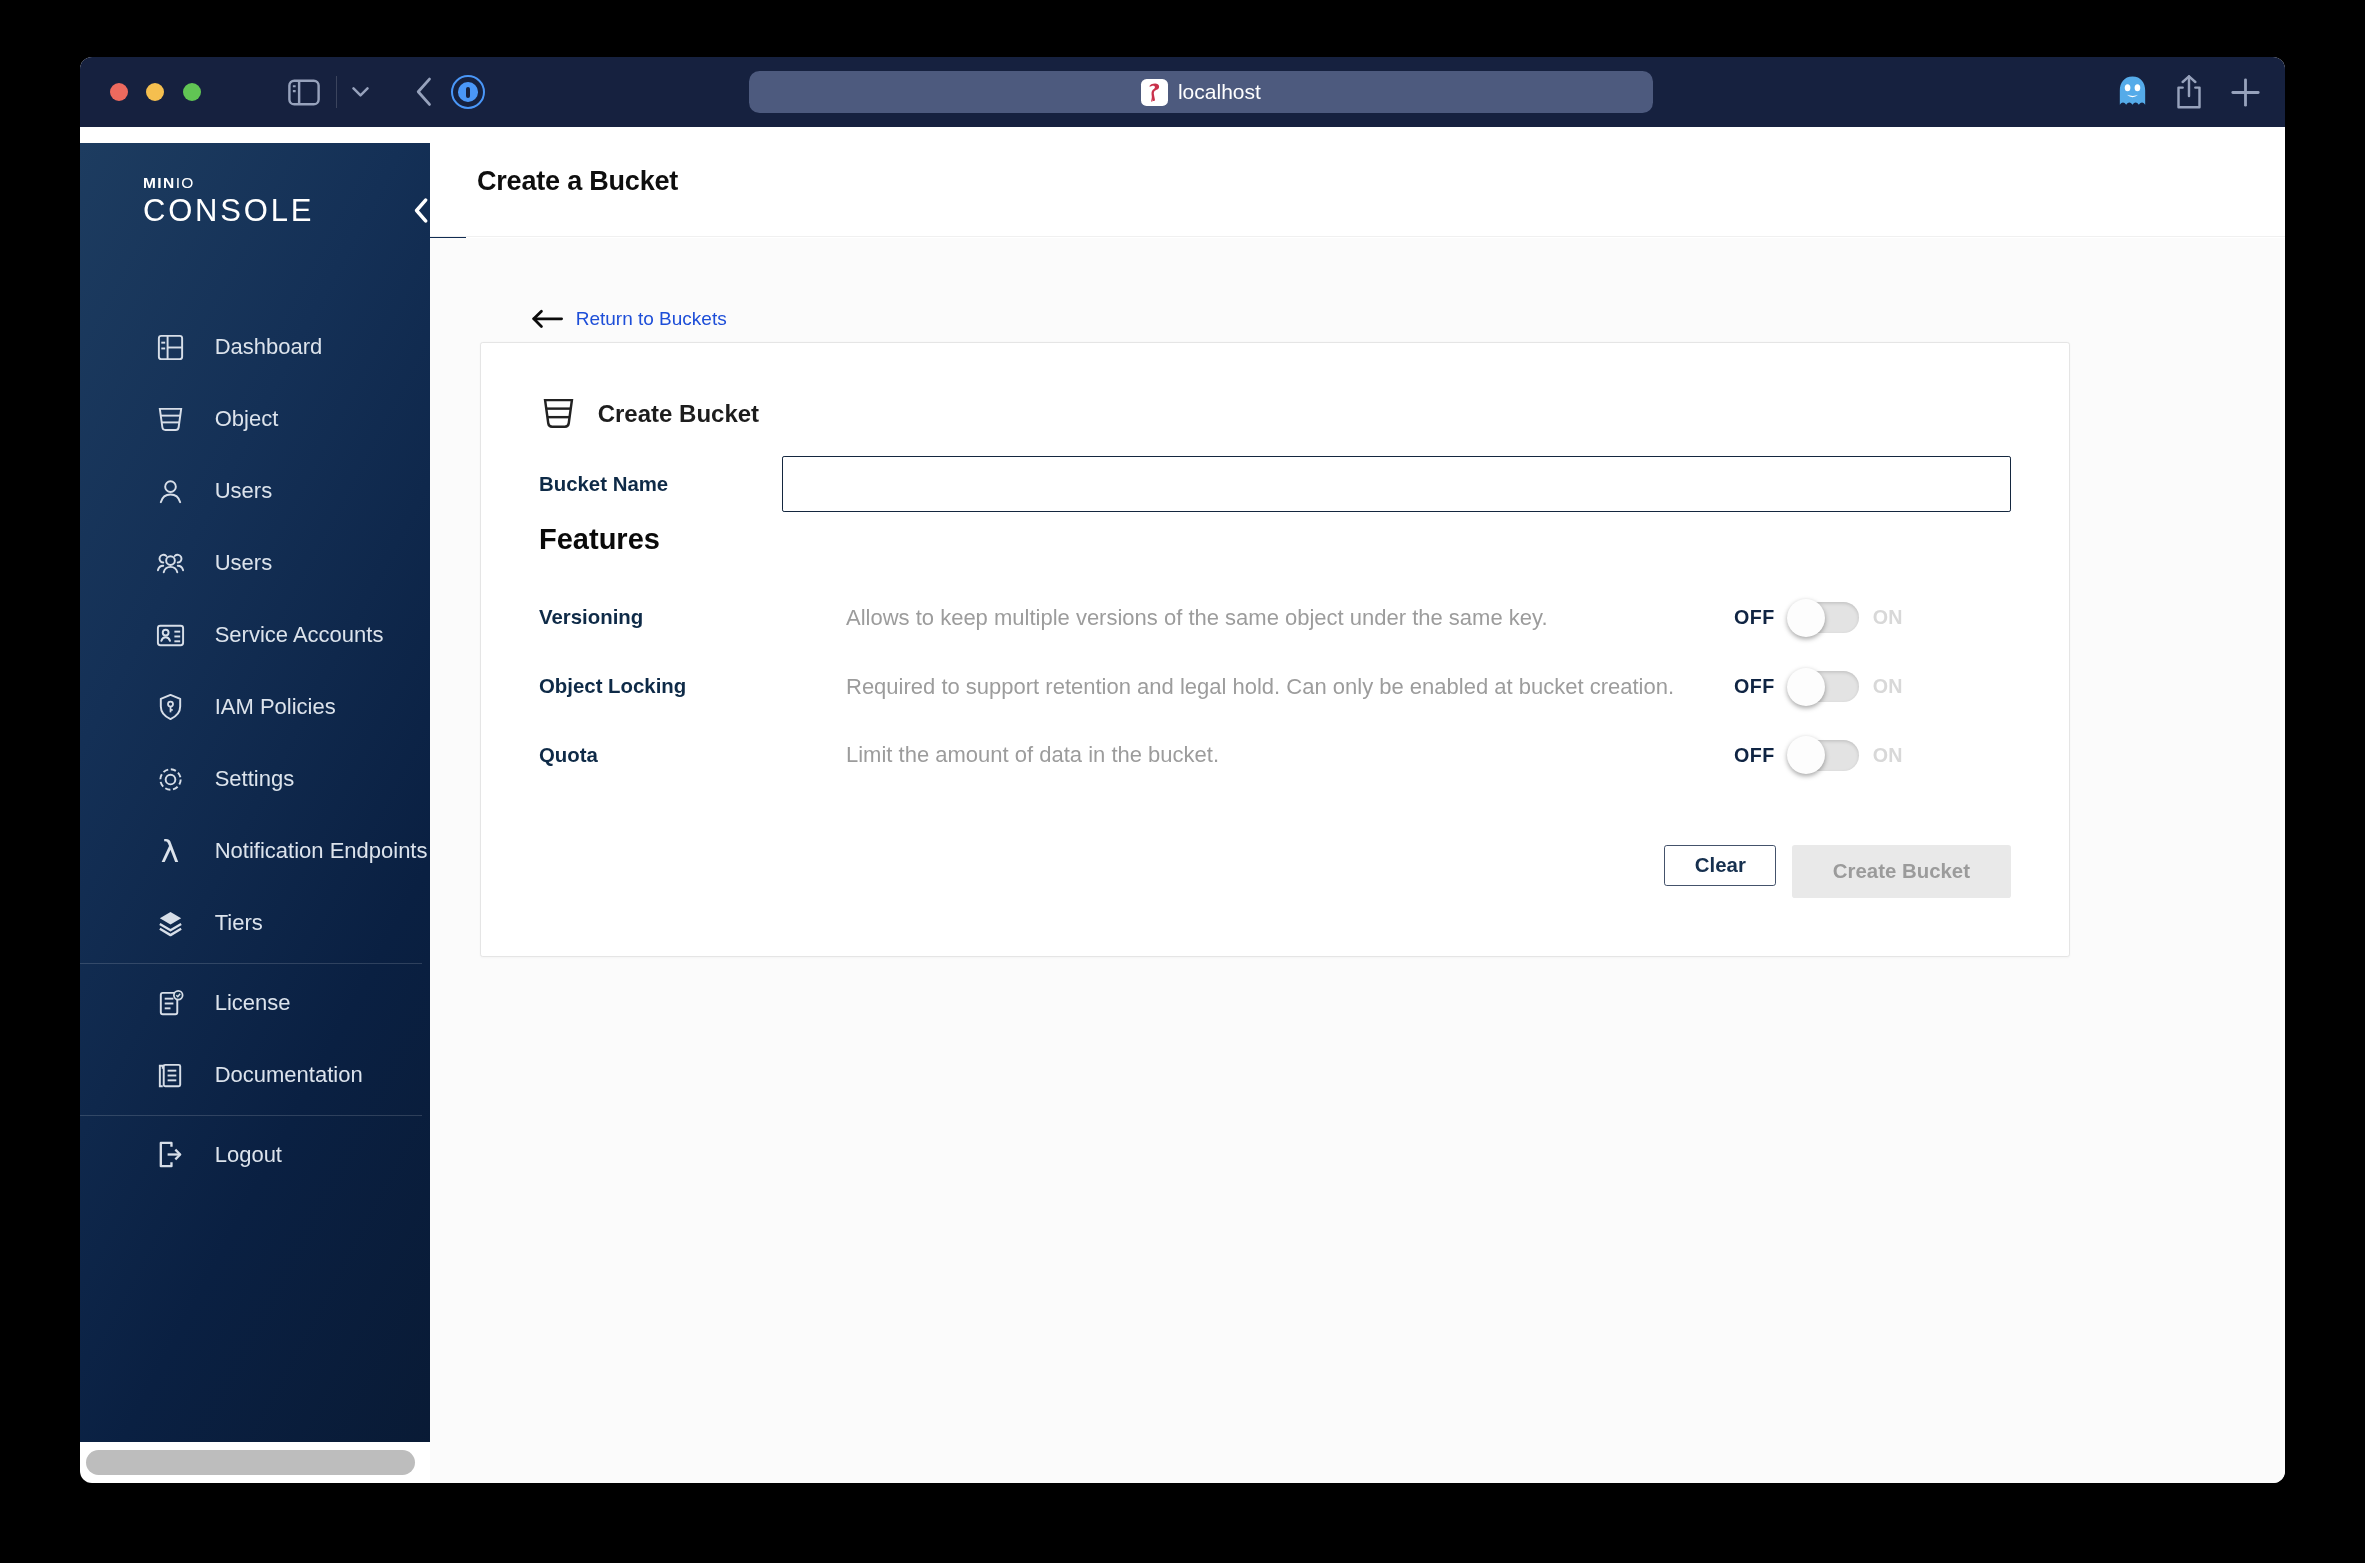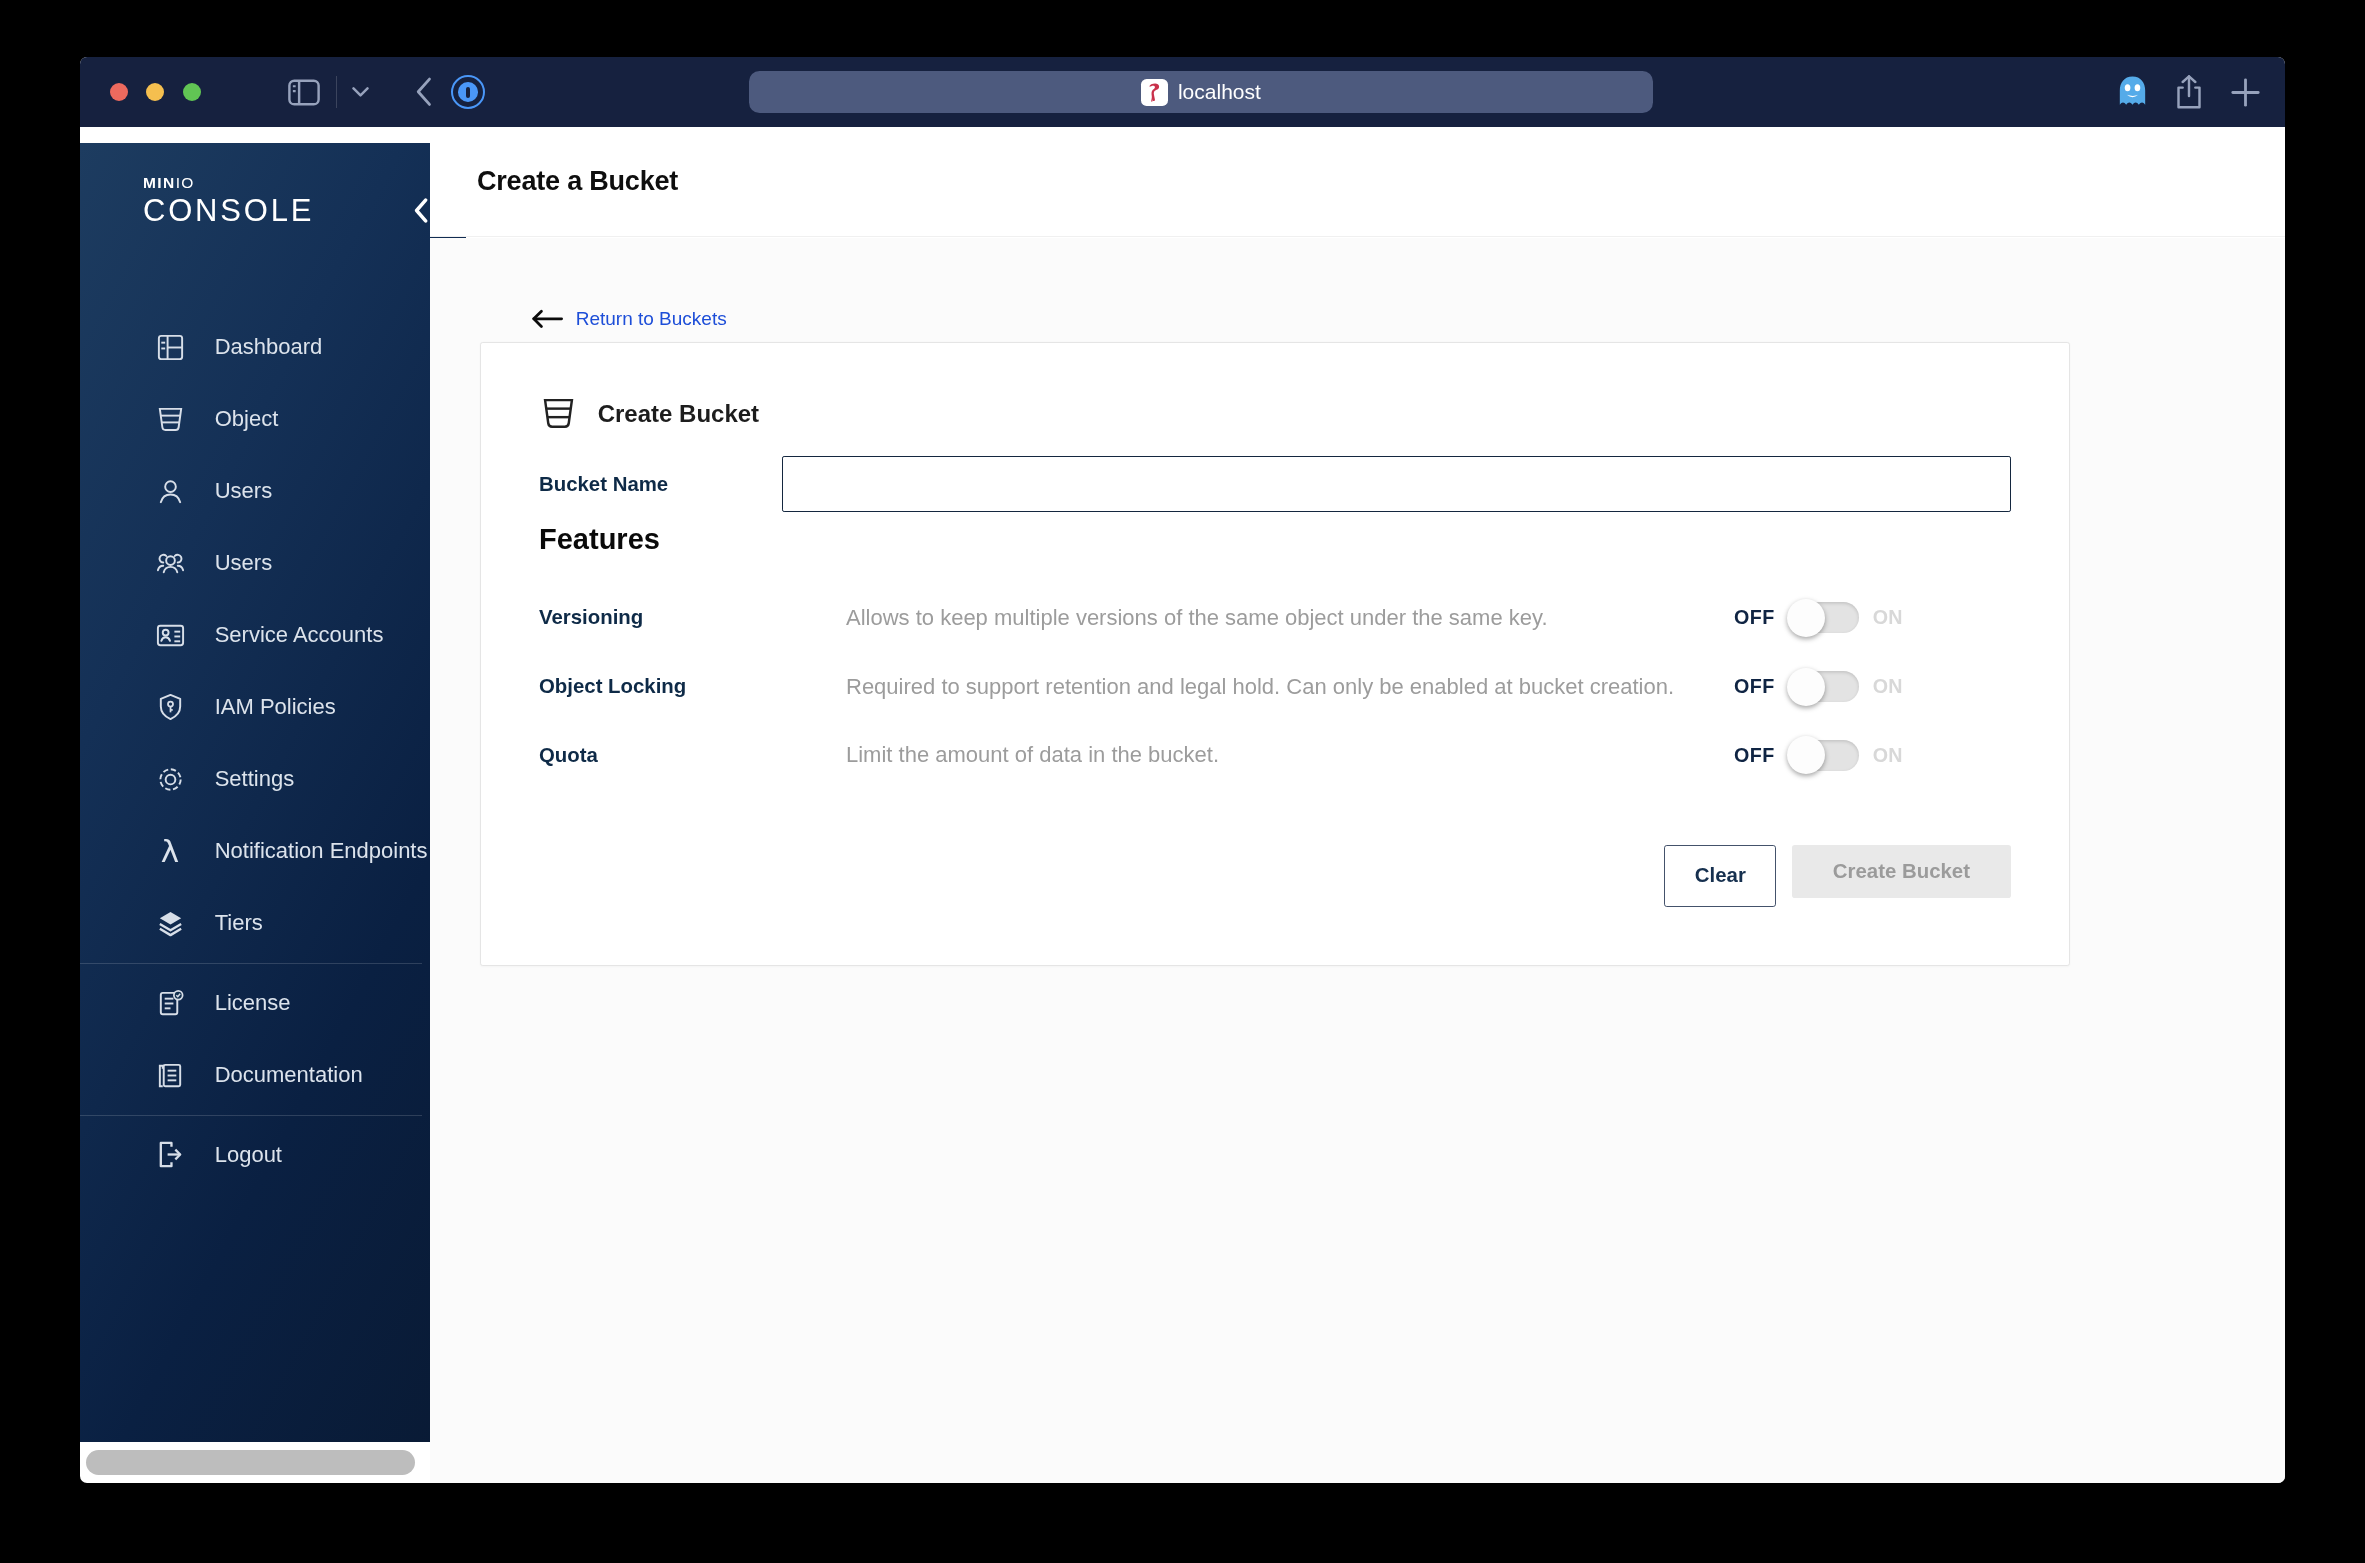--- a/index.html
+++ b/index.html
@@ -1,17 +1,17 @@
 <!DOCTYPE html>
 <html style="font-size:11.3px"><head>
 <meta charset="utf-8">
 <style>
   * { margin:0; padding:0; box-sizing:border-box; }
   html,body { width:2366px; height:1564px; background:#000; font-family:"Liberation Sans", sans-serif; }
-  .window { position:absolute; left:80px; top:57px; width:2205px; height:1426px; background:#fff; border-radius:7px; overflow:hidden; }
+  .window { position:absolute; left:80px; top:57px; width:2205px; height:1426px; background:#fff; border-radius:12px; overflow:hidden; }
 
   
   .titlebar { position:absolute; top:0; left:0; right:0; height:70px; background:#16213F; }
   .traffic { position:absolute; left:29.5px; top:26px; display:flex; gap:18.3px; }
   .traffic span { width:18.3px; height:18.3px; border-radius:50%; display:block; }
   .tb-tools { position:absolute; left:208px; top:0; height:70px; display:flex; align-items:center; gap:15.5px; }
   .tb-sep { width:1.4px; height:32px; background:rgba(255,255,255,0.16); }
   .onepass { position:absolute; left:371px; top:18.3px; width:34px; height:34px; border:2.8px solid #4A97F8; border-radius:50%; display:flex; align-items:center; justify-content:center; }
   .onepass .inner { width:19.7px; height:19.7px; border-radius:50%; background:#4A97F8; display:flex; align-items:center; justify-content:center; }
   .onepass .slot { width:4.9px; height:11.3px; background:#16213F; border-radius:2.8px; }
@@ -54,21 +54,21 @@
   .feature-row { display:flex; align-items:center; min-height:49px; margin-top:19.7px; }
   .feature-row.first { margin-top:37px; }
   .feature-label { flex:0 0 307px; font-size:20.4px; font-weight:700; color:#0E2A47; }
   .feature-desc { flex:1; font-size:22px; color:#9c9c9c; }
   .toggle-group { display:flex; align-items:center; margin-left:auto; margin-right:108px; }
   .t-off { font-size:19.7px; font-weight:800; color:#0F2443; letter-spacing:0.4px; }
   .t-on { font-size:19.7px; font-weight:700; color:#d8d8d8; letter-spacing:0.4px; }
   .track { position:relative; width:70px; height:31px; border-radius:15.5px; background:#e3e3e3; box-shadow:inset 0 1.4px 3.5px rgba(0,0,0,0.15); margin:0 14px; cursor:pointer; }
   .knob { position:absolute; left:-2.1px; top:-3.5px; width:38px; height:38px; border-radius:50%; background:#fdfdfd; box-shadow:0 2.1px 4.9px rgba(0,0,0,0.35); }
   .actions { display:flex; justify-content:flex-end; gap:15.5px; margin-top:65px; }
-  .btn-clear { height:62px; padding:0 29.5px; background:#fff; border:1.4px solid #44526B; border-radius:2.8px; font-size:20.4px; font-weight:700; color:#16304f; font-family:inherit; cursor:pointer; }
+  .btn-clear { height:41px; padding:0 29.5px; background:#fff; border:1.4px solid #44526B; border-radius:2.8px; font-size:20.4px; font-weight:700; color:#16304f; font-family:inherit; cursor:pointer; }
   .btn-create { height:53px; padding:0 41px; background:#e9e9e9; border:none; border-radius:2.8px; font-size:20.4px; font-weight:700; color:#9b9b9b; font-family:inherit; cursor:default; }
 
   .hscroll-thumb { position:absolute; left:5.6px; bottom:7.7px; width:329px; height:25px; border-radius:12.7px; background:#bdbdbd; }
 </style>
 </head>
 <body>
 
 <div class="window">
 
   <div class="titlebar">

